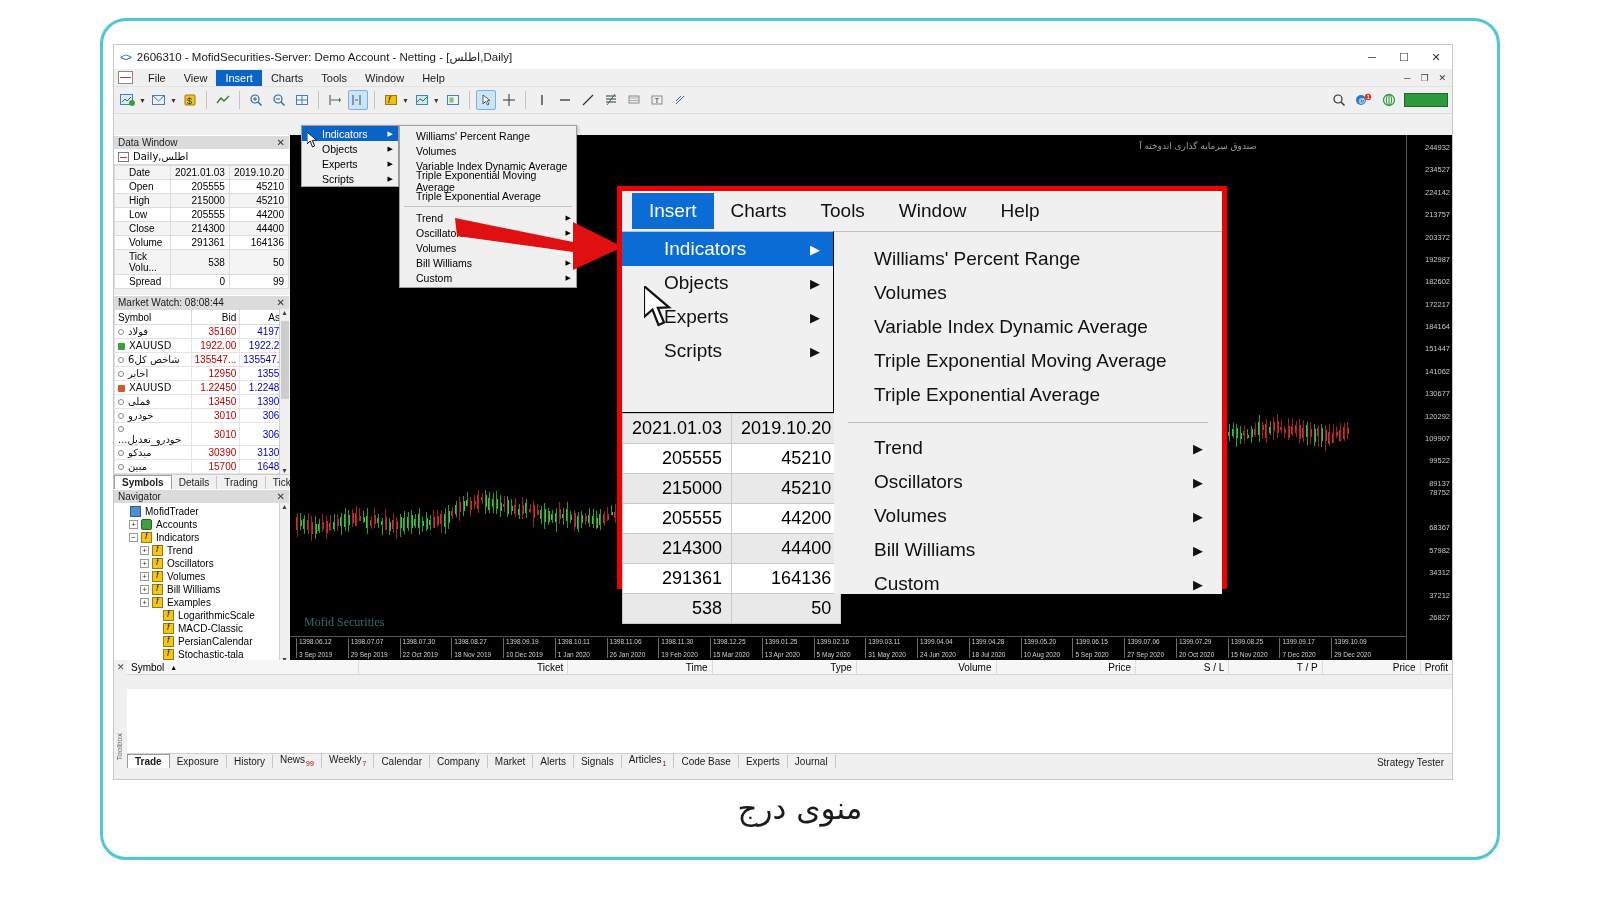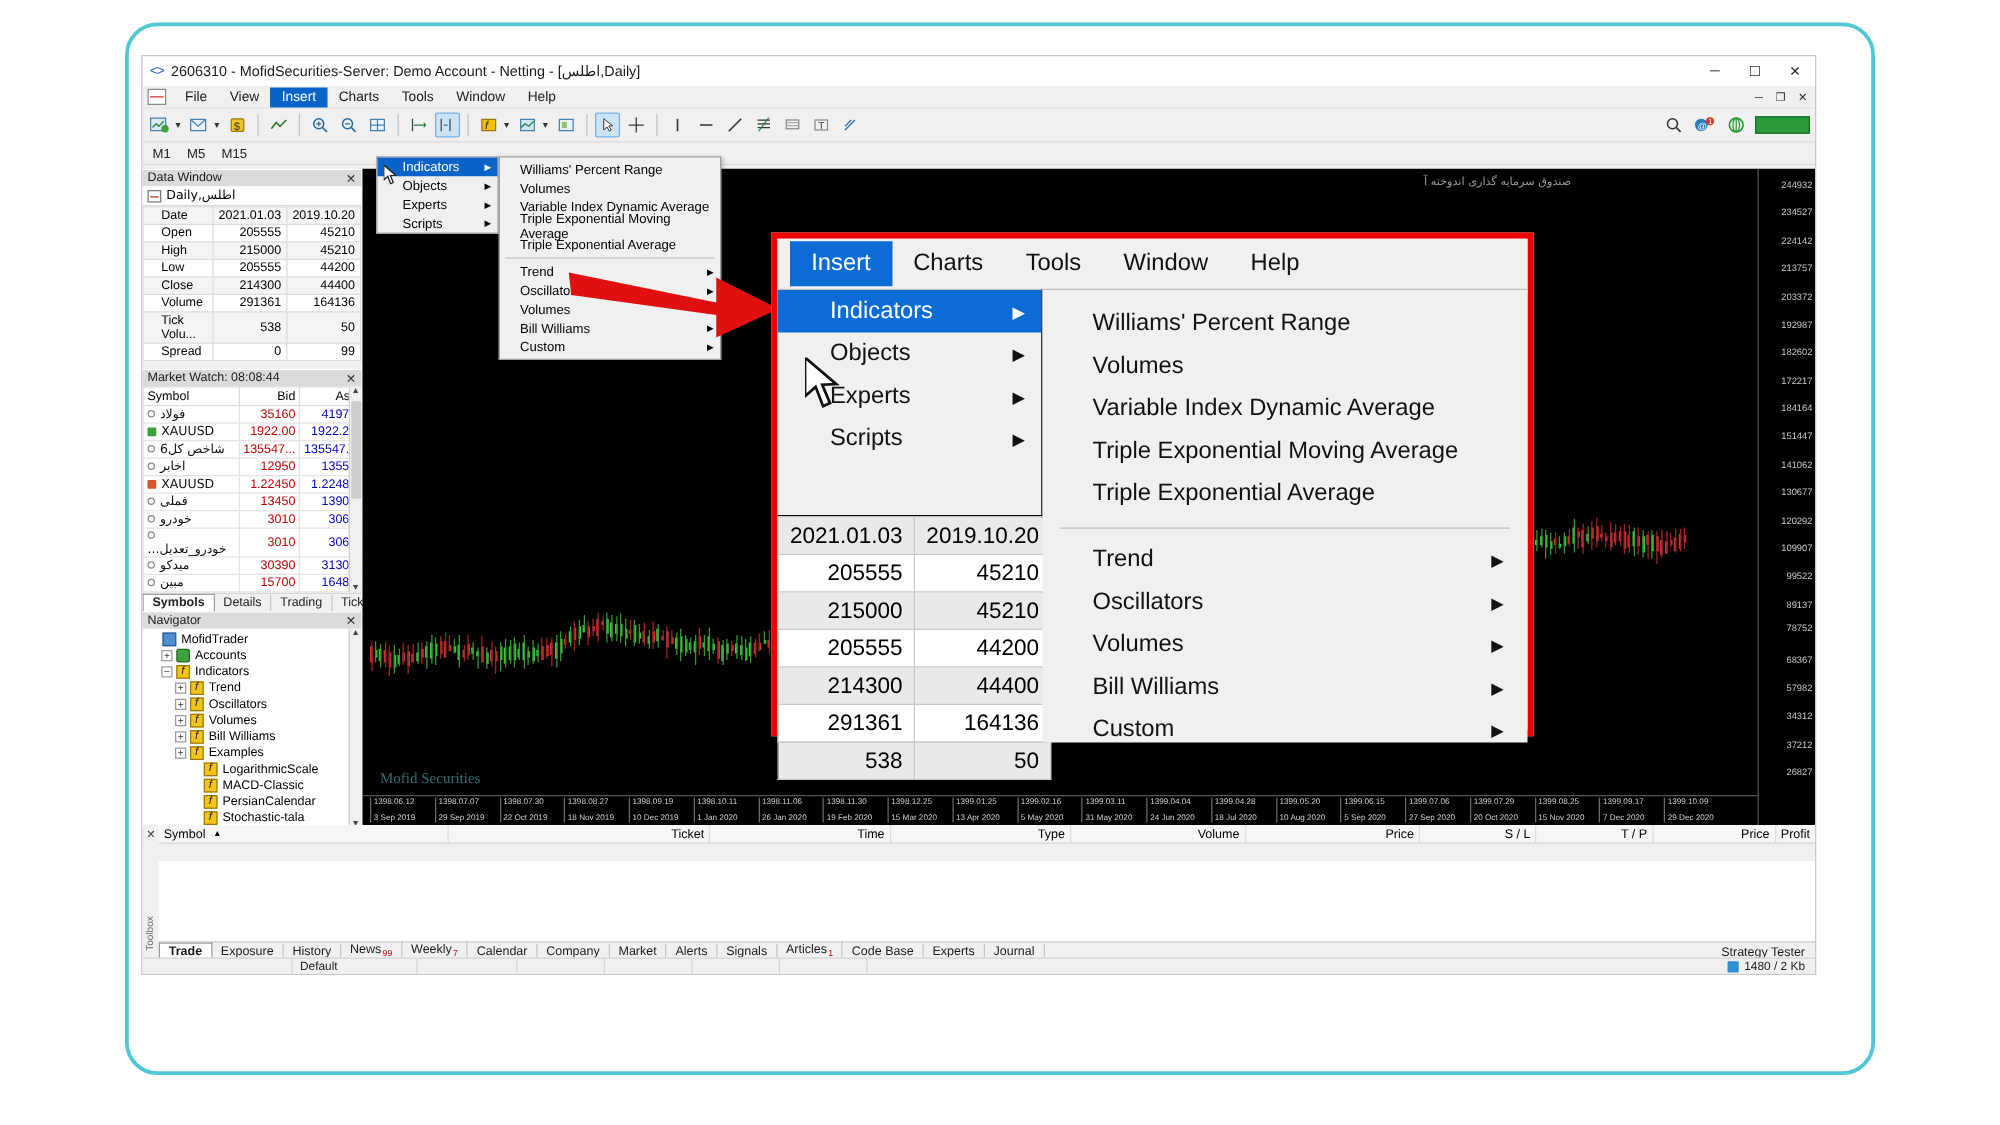--- a/index.html
+++ b/index.html
@@ -472,25 +472,20 @@
           <svg width="14" height="14">
               <circle cx="7" cy="7" r="5.5" fill="none" stroke="#2a9a3a" stroke-width="1.3"></circle>
               <line x1="7" y1="2" x2="7" y2="12" stroke="#2a9a3a"></line>
               <ellipse cx="7" cy="7" rx="2.6" ry="5.5" fill="none" stroke="#2a9a3a"></ellipse>
             </svg>
         </div>
         <div style="width:44px;height:14px;background:#2a9a3a;border:1px solid #1c6a28;"></div>
       </div>
     </div>
 
-    <div class="tfbar">
-      <span>M1</span>
-      <span>M5</span>
-      <span>M15</span>
-    </div>
 
     <div class="leftcol">
 
       <div class="panel-title">
         <span>Data Window</span>
         <span class="x">✕</span>
       </div>
       <div class="dw-head">
         <span class="ic"></span>
         <span class="rtl">اطلس,Daily</span>
@@ -1286,21 +1281,21 @@
           <div style="top: 142.286px;">182602</div>
           <div style="top: 164.667px;">172217</div>
           <div style="top: 187.048px;">184164</div>
           <div style="top: 209.429px;">151447</div>
           <div style="top: 231.81px;">141062</div>
           <div style="top: 254.19px;">130677</div>
           <div style="top: 276.571px;">120292</div>
           <div style="top: 298.952px;">109907</div>
           <div style="top: 321.333px;">99522</div>
           <div style="top: 343.714px;">89137</div>
-          <div style="top: 363px;">78752</div>
+          <div style="top: 353px;">78752</div>
           <div style="top: 388.476px;">68367</div>
           <div style="top: 410.857px;">57982</div>
           <div style="top: 433.238px;">34312</div>
           <div style="top: 455.619px;">37212</div>
           <div style="top: 478px;">26827</div>
         </div>
       <div class="timescale" id="timescale">
           <div class="tk" style="left: 6px;">
             <span>1398.06.12</span>
             <span class="d2">3 Sep 2019</span>
@@ -1432,33 +1427,20 @@
             <div class="tt"><span>Company</span></div>
             <div class="tt"><span>Market</span></div>
             <div class="tt"><span>Alerts</span></div>
             <div class="tt"><span>Signals</span></div>
             <div class="tt"><span>Articles</span><span class="badge">1</span></div>
             <div class="tt"><span>Code Base</span></div>
             <div class="tt"><span>Experts</span></div>
             <div class="tt"><span>Journal</span></div>
           </div>
         <span class="st">Strategy Tester</span>
-      </div>
-      <div class="statusbar">
-        <span class="cell" style="width:120px;"></span>
-        <span class="cell" style="width:100px;">Default</span>
-        <span class="cell" style="width:80px;"></span>
-        <span class="cell" style="width:70px;"></span>
-        <span class="cell" style="width:70px;"></span>
-        <span class="cell" style="width:70px;"></span>
-        <span class="cell" style="width:70px;"></span>
-        <span class="net">
-          <span class="netic"></span>
-          <span>1480 / 2 Kb</span>
-        </span>
       </div>
     </div>
 
     <div class="smallmenu" id="small-menu">
         <div class="it sel">
           <span>Indicators</span>
           <span class="arr">▶</span>
         </div>
         <div class="it">
           <span>Objects</span>
@@ -1611,14 +1593,15 @@
             </div>
             <div class="zi">
               <span>Custom</span>
               <span class="ar">▶</span>
             </div>
           </div>
       </div>
     </div>
   </div>
 
+  <div class="caption">منوی درج</div>
 
 </div>
 
 </body></html>

